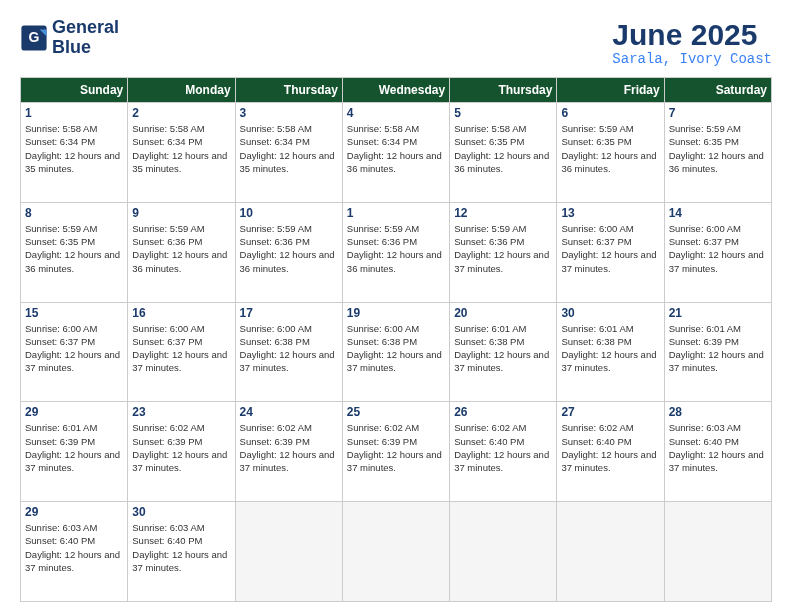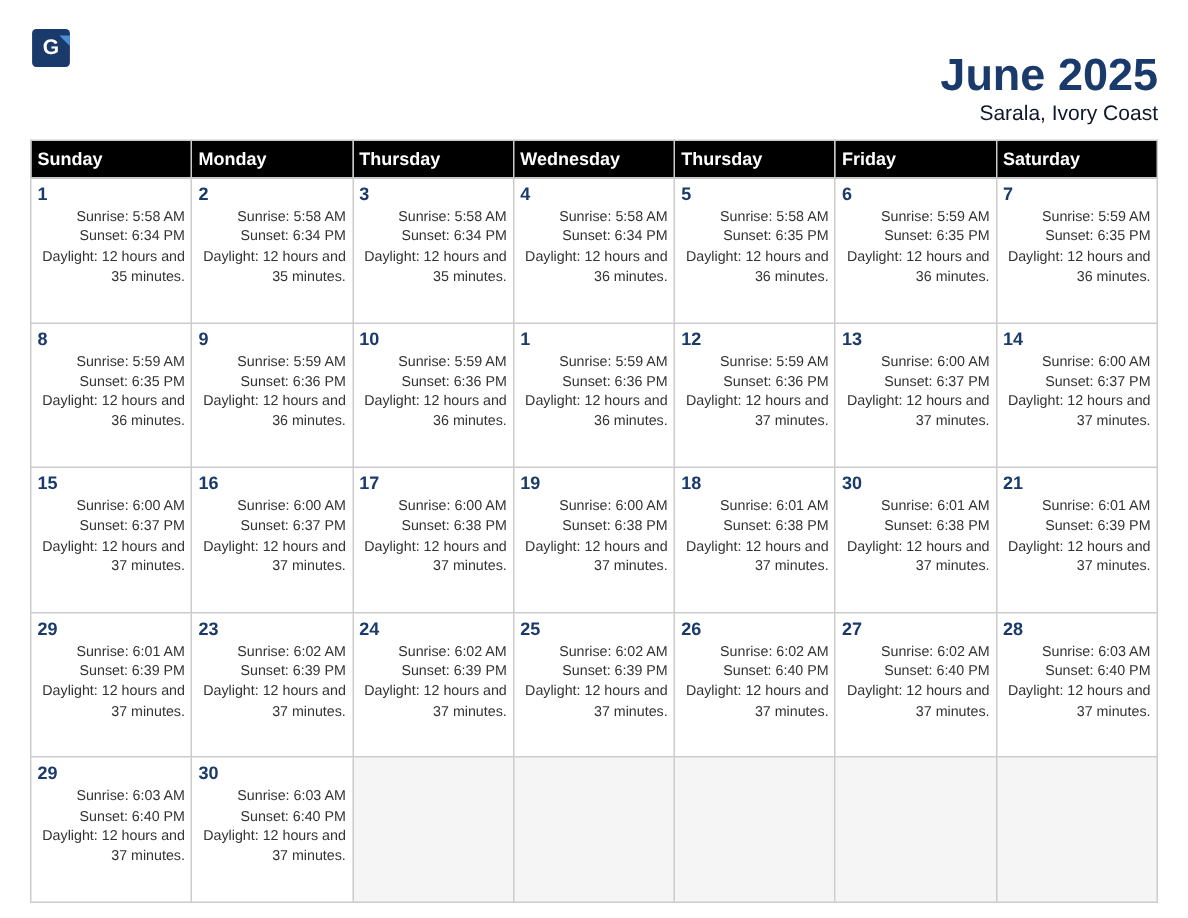--- a/index.html
+++ b/index.html
@@ -32,48 +32,47 @@
       font-weight: bold;
       color: #1a3a6b;
       line-height: 1.1;
     }
     .logo-icon {
       width: 28px;
       height: 28px;
       margin-right: 4px;
     }
     .title-block {
-      text-align: right;
-      margin-top: 16px;
     }
     .calendar-title {
       font-size: 30px;
       font-weight: bold;
       color: #1a3a6b;
       line-height: 1.1;
     }
     .calendar-subtitle {
       font-size: 14px;
-      color: #0f172a;
+      color: #3b82f6;
+      font-family: Liberation Mono, monospace;
     }
     .calendar {
       flex: 1;
       border: 1px solid #ccc;
       border-collapse: collapse;
       width: 100%;
       table-layout: fixed;
     }
     .calendar th {
-      background-color: #000000;
+      background-color: #14532d;
       color: #fff;
       font-size: 12px;
       font-weight: bold;
       padding: 5px 4px;
       border: 1px solid #ccc;
-      text-align: left;
+      text-align: right;
     }
     .calendar td {
       border: 1px solid #ccc;
       vertical-align: top;
       padding: 3px 4px;
       font-size: 9.5px;
       color: #333;
       background: #fff;
       height: 82px;
     }
@@ -84,34 +83,37 @@
       font-size: 12px;
       font-weight: bold;
       color: #1a3a6b;
       display: block;
       margin-bottom: 2px;
     }
     .day-info {
       line-height: 1.4;
       color: #333;
       font-size: 9.5px;
-      text-align: right;
     }
   </style>
 </head>
 <body>
 
 <div class="page">
   <div class="header">
     <div class="logo">
       <svg class="logo-icon" viewBox="0 0 40 40">
         <rect x="2" y="2" width="36" height="36" rx="4" fill="#1a3a6b"></rect>
         <text x="20" y="26" text-anchor="middle" fill="white" font-size="20" font-weight="bold" font-family="Arial">G</text>
         <polygon points="28,8 38,8 38,18" fill="#4a90d9"></polygon>
       </svg>
+      <div class="logo-text">
+        <div>General</div>
+        <div>Blue</div>
+      </div>
     </div>
     <div class="title-block">
       <div class="calendar-title">June 2025</div>
       <div class="calendar-subtitle">Sarala, Ivory Coast</div>
     </div>
   </div>
 
   <table class="calendar">
     <thead>
       <tr>
@@ -197,21 +199,21 @@
           </td>
           <td>
             <span class="day-num">17</span>
 <div class="day-info">Sunrise: 6:00 AM<br>Sunset: 6:38 PM<br>Daylight: 12 hours and 37 minutes.</div>
           </td>
           <td>
             <span class="day-num">19</span>
 <div class="day-info">Sunrise: 6:00 AM<br>Sunset: 6:38 PM<br>Daylight: 12 hours and 37 minutes.</div>
           </td>
           <td>
-            <span class="day-num">18</span>
+            <span class="day-num">20</span>
 <div class="day-info">Sunrise: 6:01 AM<br>Sunset: 6:38 PM<br>Daylight: 12 hours and 37 minutes.</div>
           </td>
           <td>
             <span class="day-num">30</span>
 <div class="day-info">Sunrise: 6:01 AM<br>Sunset: 6:38 PM<br>Daylight: 12 hours and 37 minutes.</div>
           </td>
           <td>
             <span class="day-num">21</span>
 <div class="day-info">Sunrise: 6:01 AM<br>Sunset: 6:39 PM<br>Daylight: 12 hours and 37 minutes.</div>
           </td>

